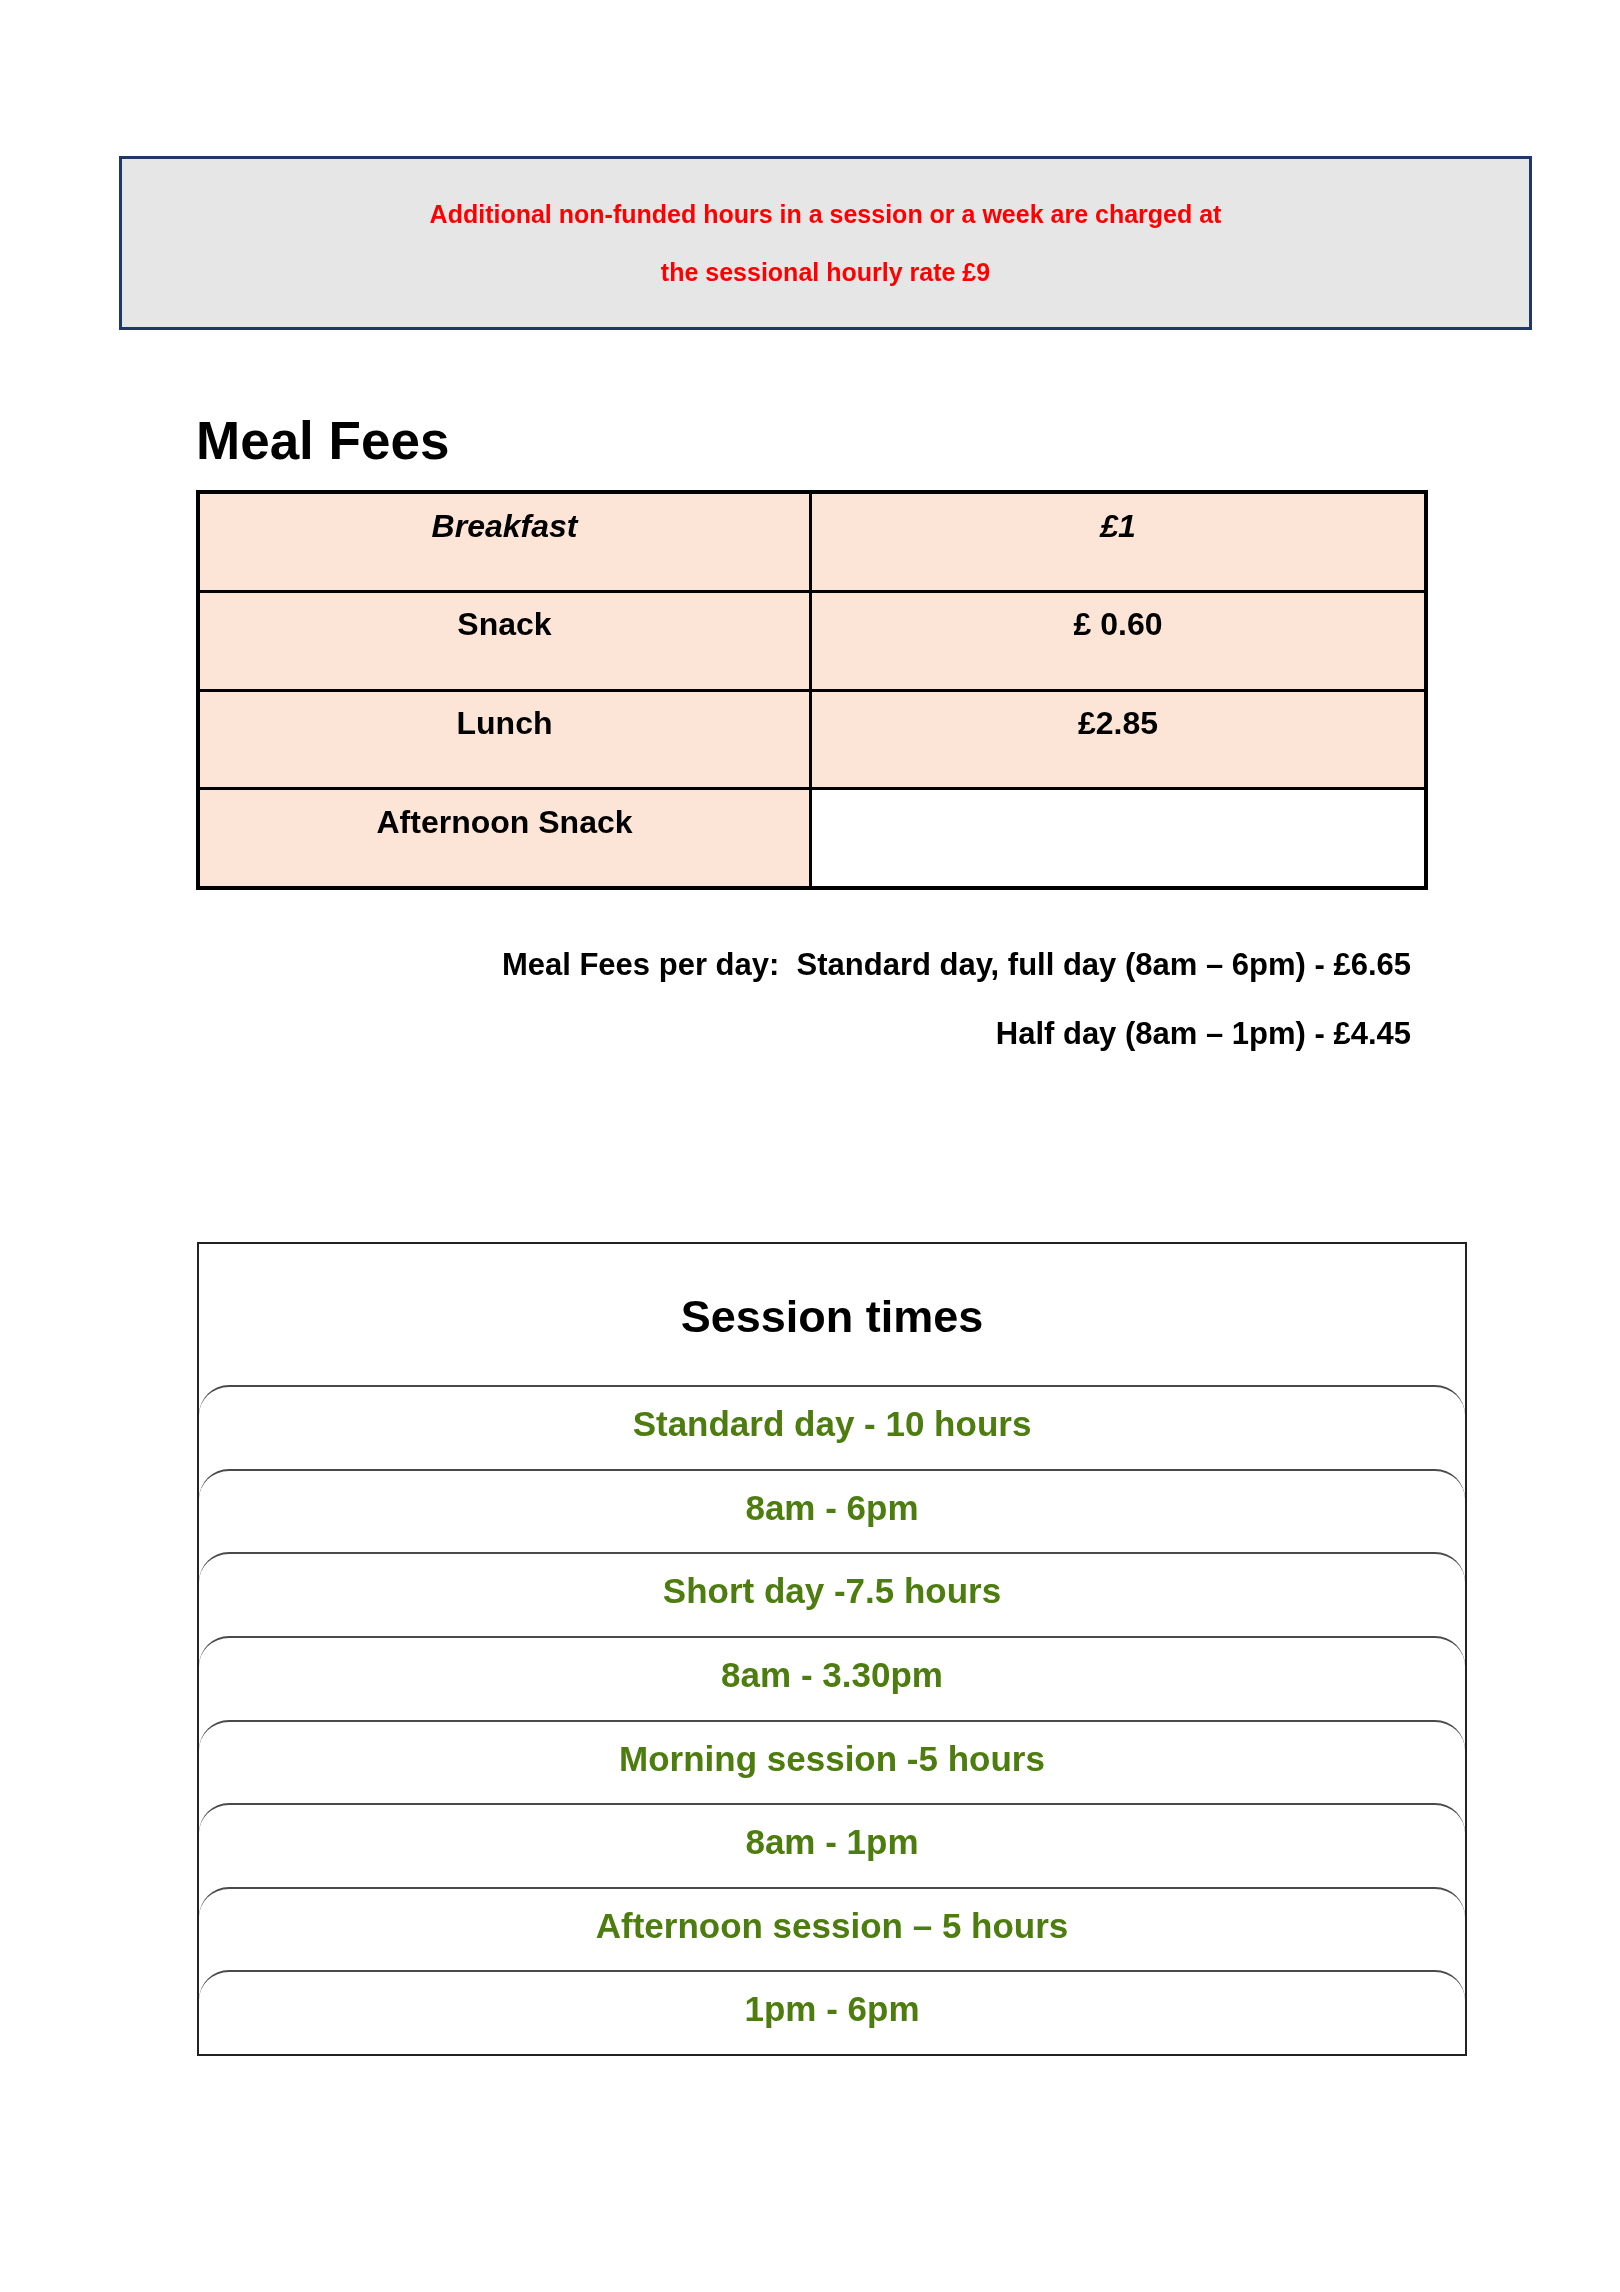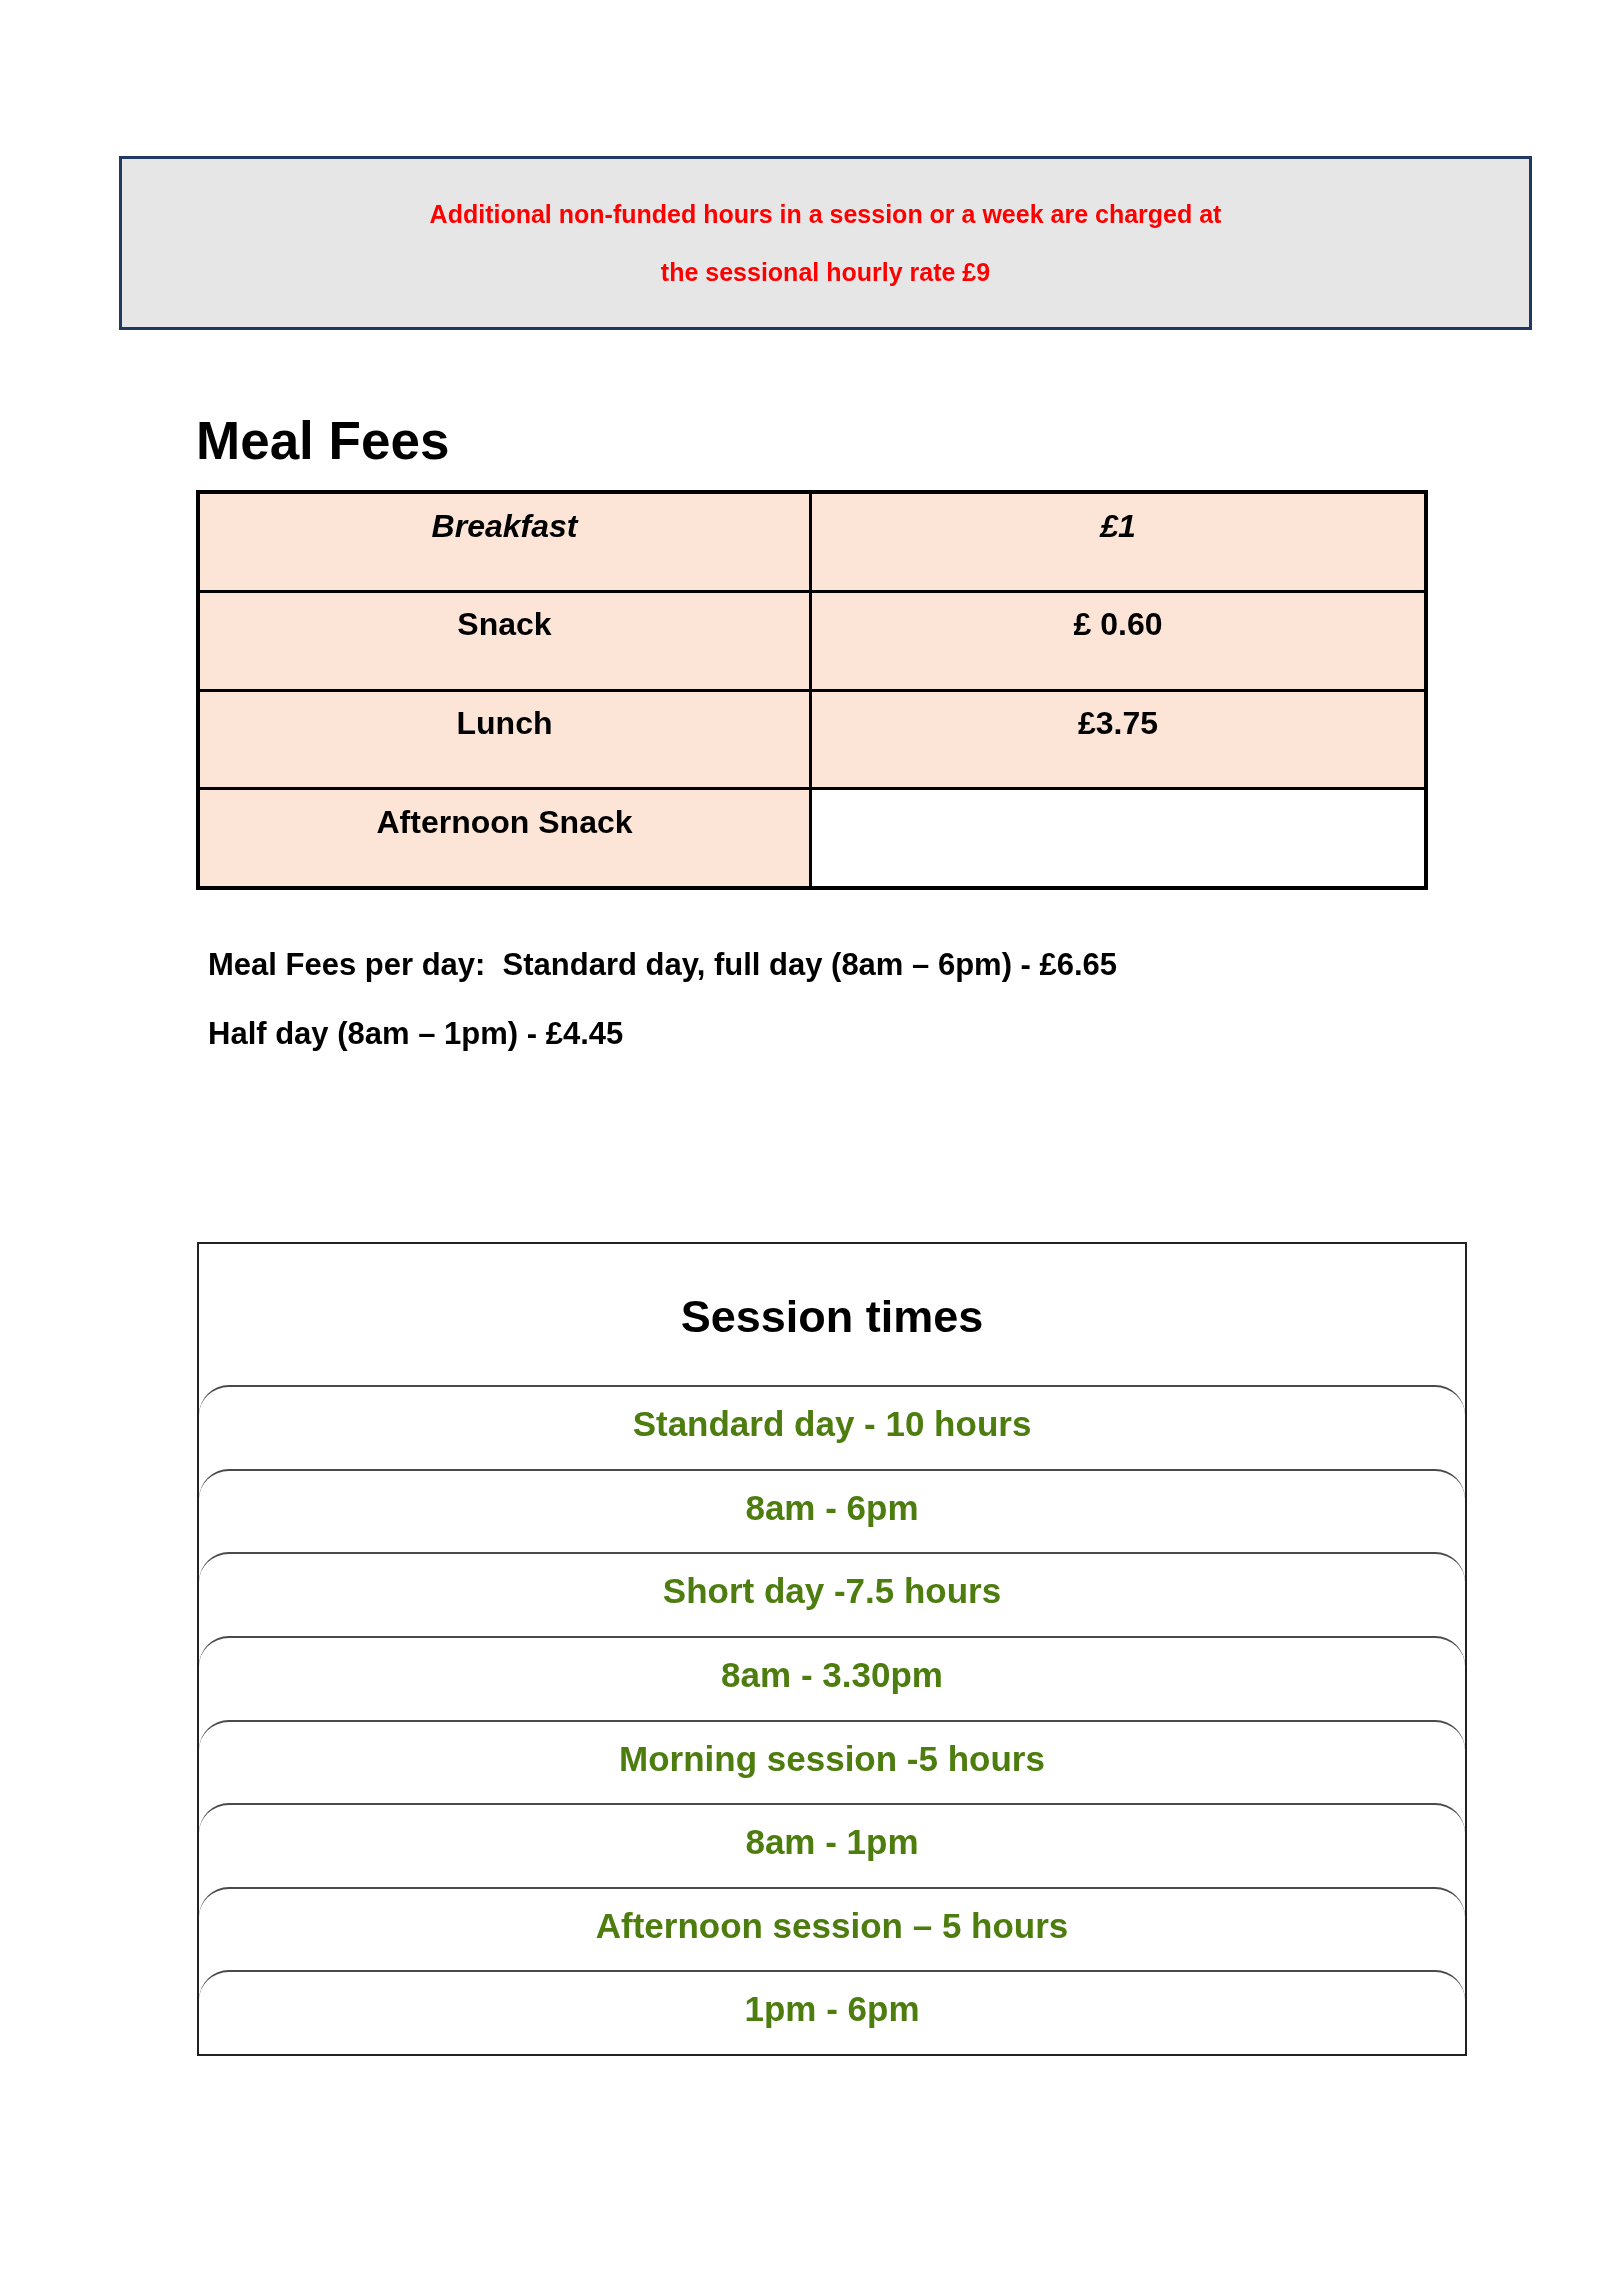--- a/index.html
+++ b/index.html
@@ -36,22 +36,22 @@
   .meal-row{flex:1;display:flex;border-top:3.9px solid #000;}
   .meal-row:first-child{border-top:none;font-style:italic;}
   .meal-cell{
     width:50%;box-sizing:border-box;background:#fce4d6;
     text-align:center;padding-top:12.7px;
     font-size:32px;font-weight:bold;color:#000;line-height:39px;
   }
   .meal-cell.item{border-right:3.9px solid #000;}
   
   .perday-line{
-    position:absolute;left:208px;width:1232px;
-    text-align:left;font-size:31px;line-height:43px;font-weight:bold;color:#000;
+    position:absolute;left:179px;width:1232px;
+    text-align:right;font-size:31px;line-height:43px;font-weight:bold;color:#000;
     white-space:pre-wrap;
   }
   .perday-line.l1{top:943px;}
   .perday-line.l2{top:1012px;}
   .perday-line.l3{top:1081px;}
   
   .session-table{
     position:absolute;left:197px;top:1242px;width:1270px;height:814px;
     box-sizing:border-box;border:2px solid #222;
     display:flex;flex-direction:column;
@@ -83,21 +83,21 @@
     <div class="meal-row">
       <div class="meal-cell item">Breakfast</div>
       <div class="meal-cell price">£1</div>
     </div>
     <div class="meal-row">
       <div class="meal-cell item">Snack</div>
       <div class="meal-cell price">£ 0.60</div>
     </div>
     <div class="meal-row">
       <div class="meal-cell item">Lunch</div>
-      <div class="meal-cell price">£3.75</div>
+      <div class="meal-cell price">£2.85</div>
     </div>
     <div class="meal-row">
       <div class="meal-cell item">Afternoon Snack</div>
     </div>
   </div>
 
   <div class="perday-line l1">Meal Fees per day:  Standard day, full day (8am – 6pm) - £6.65</div>
   <div class="perday-line l2">Half day (8am – 1pm) - £4.45</div>
 
   <div class="session-table">

